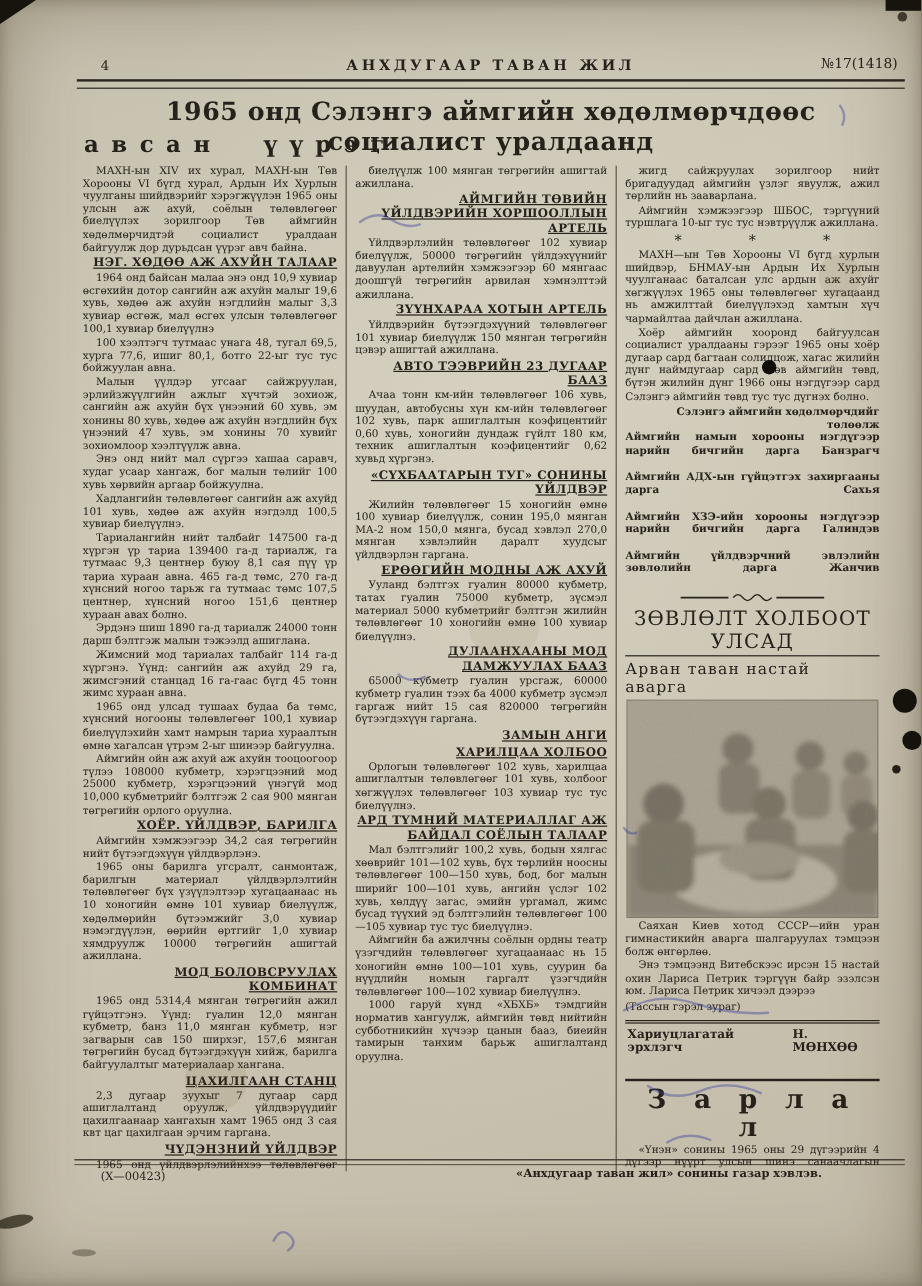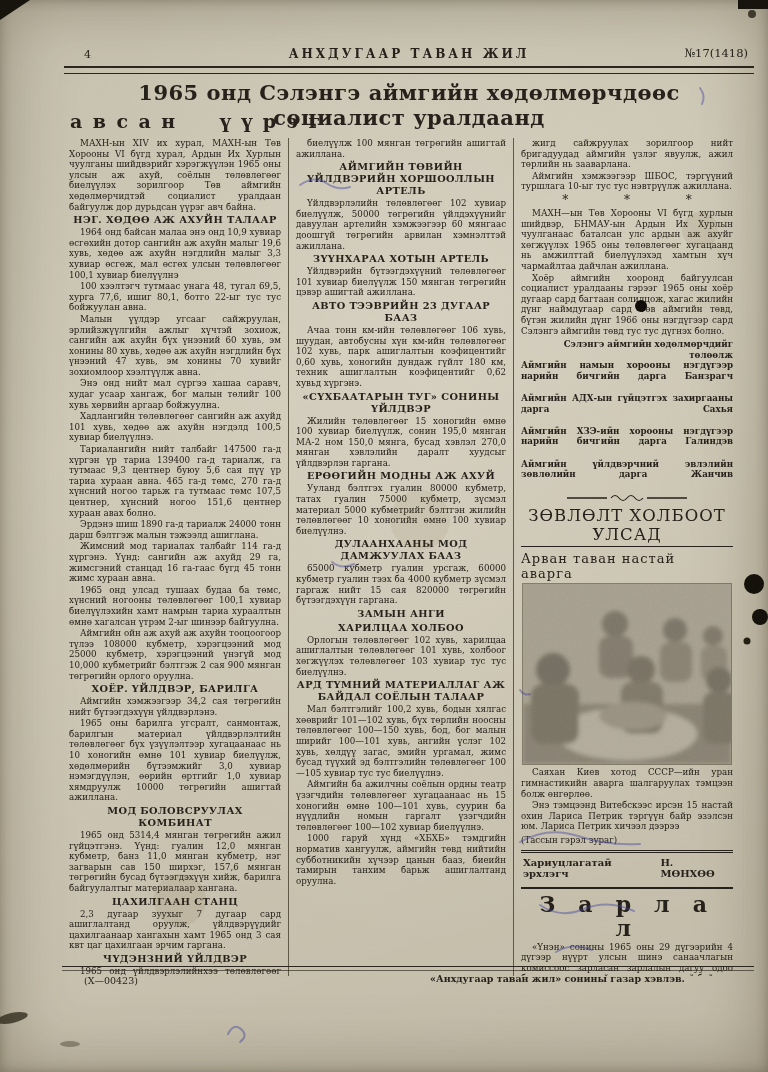--- a/index.html
+++ b/index.html
@@ -25,37 +25,37 @@
   .headline1{position:absolute;left:70px;right:20px;top:80px;text-align:center;
     font-size:21px;font-weight:bold;letter-spacing:.5px;}
   .headline2{position:absolute;left:70px;right:20px;top:110px;text-align:left;
     font-size:19px;font-weight:bold;letter-spacing:.55em;word-spacing:.9em;}
   
   .cols{position:absolute;left:62px;top:138px;width:696px;height:838px;display:flex;}
   .col{width:226px;height:838px;overflow:hidden;padding:0 7px;box-sizing:border-box;}
   .col.mid{border-left:1px solid #5f5847;border-right:1px solid #5f5847;}
   .col p{margin:0 0 1px 0;font-size:8.7px;line-height:10.6px;text-align:justify;
     text-indent:11px;}
-  .col h3{margin:2px 0 1px 0;font-size:9.8px;line-height:12px;text-align:center;
-    font-weight:bold;letter-spacing:.4px;}
+  .col h3{margin:2px 0 1px 0;font-size:9.8px;line-height:12px;text-align:right;
+    font-weight:bold;letter-spacing:.4px;text-decoration:underline;}
   .stars{text-align:center;font-size:12px;letter-spacing:26px;line-height:13px;
     margin:2px 0 1px 0;text-indent:26px;}
   .sig{font-weight:bold;}
   .sig-intro{margin:3px 0 0 0 !important;text-align:right !important;text-indent:0 !important;}
   .sig-line{text-indent:0 !important;text-align:justify;}
   .sig-line:after{content:"";display:inline-block;width:100%;}
   .ornament{display:flex;align-items:center;justify-content:center;margin:3px 0;}
   .soviet-h{margin:2px 0 0 0;font-size:16.5px;line-height:19px;text-align:center;
     font-weight:normal;letter-spacing:1px;border-bottom:1.8px solid #26211a;padding-bottom:2px;}
   .soviet-sub{margin:4px 16px 3px 0;font-size:13px;text-align:left;letter-spacing:1px;}
   .photo{width:208px;height:180px;margin:2px auto 3px auto;display:block;
     outline:1px solid rgba(60,52,36,.5);}
   .credit{text-align:left;text-indent:0 !important;margin-top:3px !important;}
   .ed-row{margin-top:4px;border-top:3px double #26211a;border-bottom:2.2px solid #26211a;
-    padding:4px 2px 8px 2px;display:flex;justify-content:space-between;
+    padding:4px 2px 20px 2px;display:flex;justify-content:space-between;
     font-size:10px;font-weight:bold;}
   .zarlal-t{margin:3px 0 2px 0;font-size:22px;line-height:24px;text-align:center;
     font-weight:bold;letter-spacing:.35em;}
   
   .ftr-rule{position:absolute;left:62px;right:14px;top:966px;height:3px;
     border-top:1.6px solid #2b261d;border-bottom:.8px solid rgba(43,38,29,.65);}
   .ftr{position:absolute;left:62px;right:14px;top:973px;height:16px;font-size:9.5px;}
   .ftr .fl{position:absolute;left:22px;top:2px;}
   .ftr .fr{position:absolute;left:368px;top:0;font-weight:bold;}
   
@@ -79,21 +79,21 @@
   <div class="cols">
 
     <div class="col">
       <p>МАХН-ын XIV их хурал, МАХН-ын Төв Хорооны VI бүгд хурал, Ардын Их Хурлын чуулганы шийдвэрийг хэрэгжүүлэн 1965 оны улсын аж ахуй, соёлын төлөвлөгөөг биелүүлэх зорилгоор Төв аймгийн хөдөлмөрчидтэй социалист уралдаан байгуулж дор дурьдсан үүрэг авч байна.</p>
       <h3>НЭГ. ХӨДӨӨ АЖ АХУЙН ТАЛААР</h3>
       <p>1964 онд байсан малаа энэ онд 10,9 хувиар өсгөхийн дотор сангийн аж ахуйн малыг 19,6 хувь, хөдөө аж ахуйн нэгдлийн малыг 3,3 хувиар өсгөж, мал өсгөх улсын төлөвлөгөөг 100,1 хувиар биелүүлнэ</p>
       <p>100 хээлтэгч тутмаас унага 48, тугал 69,5, хурга 77,6, ишиг 80,1, ботго 22-ыг тус тус бойжуулан авна.</p>
       <p>Малын үүлдэр угсааг сайжруулан, эрлийзжүүлгийн ажлыг хүчтэй зохиож, сангийн аж ахуйн бүх үнээний 60 хувь, эм хонины 80 хувь, хөдөө аж ахуйн нэгдлийн бүх үнээний 47 хувь, эм хонины 70 хувийг зохиомлоор хээлтүүлж авна.</p>
       <p>Энэ онд нийт мал сүргээ хашаа саравч, худаг усаар хангаж, бог малын төлийг 100 хувь хөрвийн аргаар бойжуулна.</p>
       <p>Хадлангийн төлөвлөгөөг сангийн аж ахуйд 101 хувь, хөдөө аж ахуйн нэгдэлд 100,5 хувиар биелүүлнэ.</p>
-      <p>Тариалангийн нийт талбайг 147500 га-д хүргэн үр тариа 139400 га-д тариалж, га тутмаас 9,3 центнер буюу 5,6 сая пүү үр тариа хураан авна. 465 га-д төмс, 270 га-д хүнсний ногоо тарьж га тутмаас төмс 107,5 центнер, хүнсний ногоо 151,6 центнер хураан авах болно.</p>
+      <p>Тариалангийн нийт талбайг 147500 га-д хүргэн үр тариа 139400 га-д тариалж, га тутмаас 9,3 центнер буюу 8,1 сая пүү үр тариа хураан авна. 465 га-д төмс, 270 га-д хүнсний ногоо тарьж га тутмаас төмс 107,5 центнер, хүнсний ногоо 151,6 центнер хураан авах болно.</p>
       <p>Эрдэнэ шиш 1890 га-д тариалж 24000 тонн дарш бэлтгэж малын тэжээлд ашиглана.</p>
       <p>Жимсний мод тариалах талбайг 114 га-д хүргэнэ. Үүнд: сангийн аж ахуйд 29 га, жимсгэний станцад 16 га-гаас бүгд 45 тонн жимс хураан авна.</p>
       <p>1965 онд улсад тушаах будаа ба төмс, хүнсний ногооны төлөвлөгөөг 100,1 хувиар биелүүлэхийн хамт намрын тариа хураалтын өмнө хагалсан үтрэм 2-ыг шинээр байгуулна.</p>
       <p>Аймгийн ойн аж ахуй аж ахуйн тооцоогоор түлээ 108000 кубметр, хэрэгцээний мод 25000 кубметр, хэрэгцээний үнэгүй мод 10,000 кубметрийг бэлтгэж 2 сая 900 мянган төгрөгийн орлого оруулна.</p>
       <h3>ХОЁР. ҮЙЛДВЭР, БАРИЛГА</h3>
       <p>Аймгийн хэмжээгээр 34,2 сая төгрөгийн нийт бүтээгдэхүүн үйлдвэрлэнэ.</p>
       <p>1965 оны барилга угсралт, санмонтаж, барилгын материал үйлдвэрлэлтийн төлөвлөгөөг бүх үзүүлэлтээр хугацаанаас нь 10 хоногийн өмнө 101 хувиар биелүүлж, хөдөлмөрийн бүтээмжийг 3,0 хувиар нэмэгдүүлэн, өөрийн өртгийг 1,0 хувиар хямдруулж 10000 төгрөгийн ашигтай ажиллана.</p>
       <h3>МОД БОЛОВСРУУЛАХ КОМБИНАТ</h3>
       <p>1965 онд 5314,4 мянган төгрөгийн ажил гүйцэтгэнэ. Үүнд: гуалин 12,0 мянган кубметр, банз 11,0 мянган кубметр, нэг загварын сав 150 ширхэг, 157,6 мянган төгрөгийн бусад бүтээгдэхүүн хийж, барилга байгуулалтыг материалаар хангана.</p>
       <h3>ЦАХИЛГААН СТАНЦ</h3>

